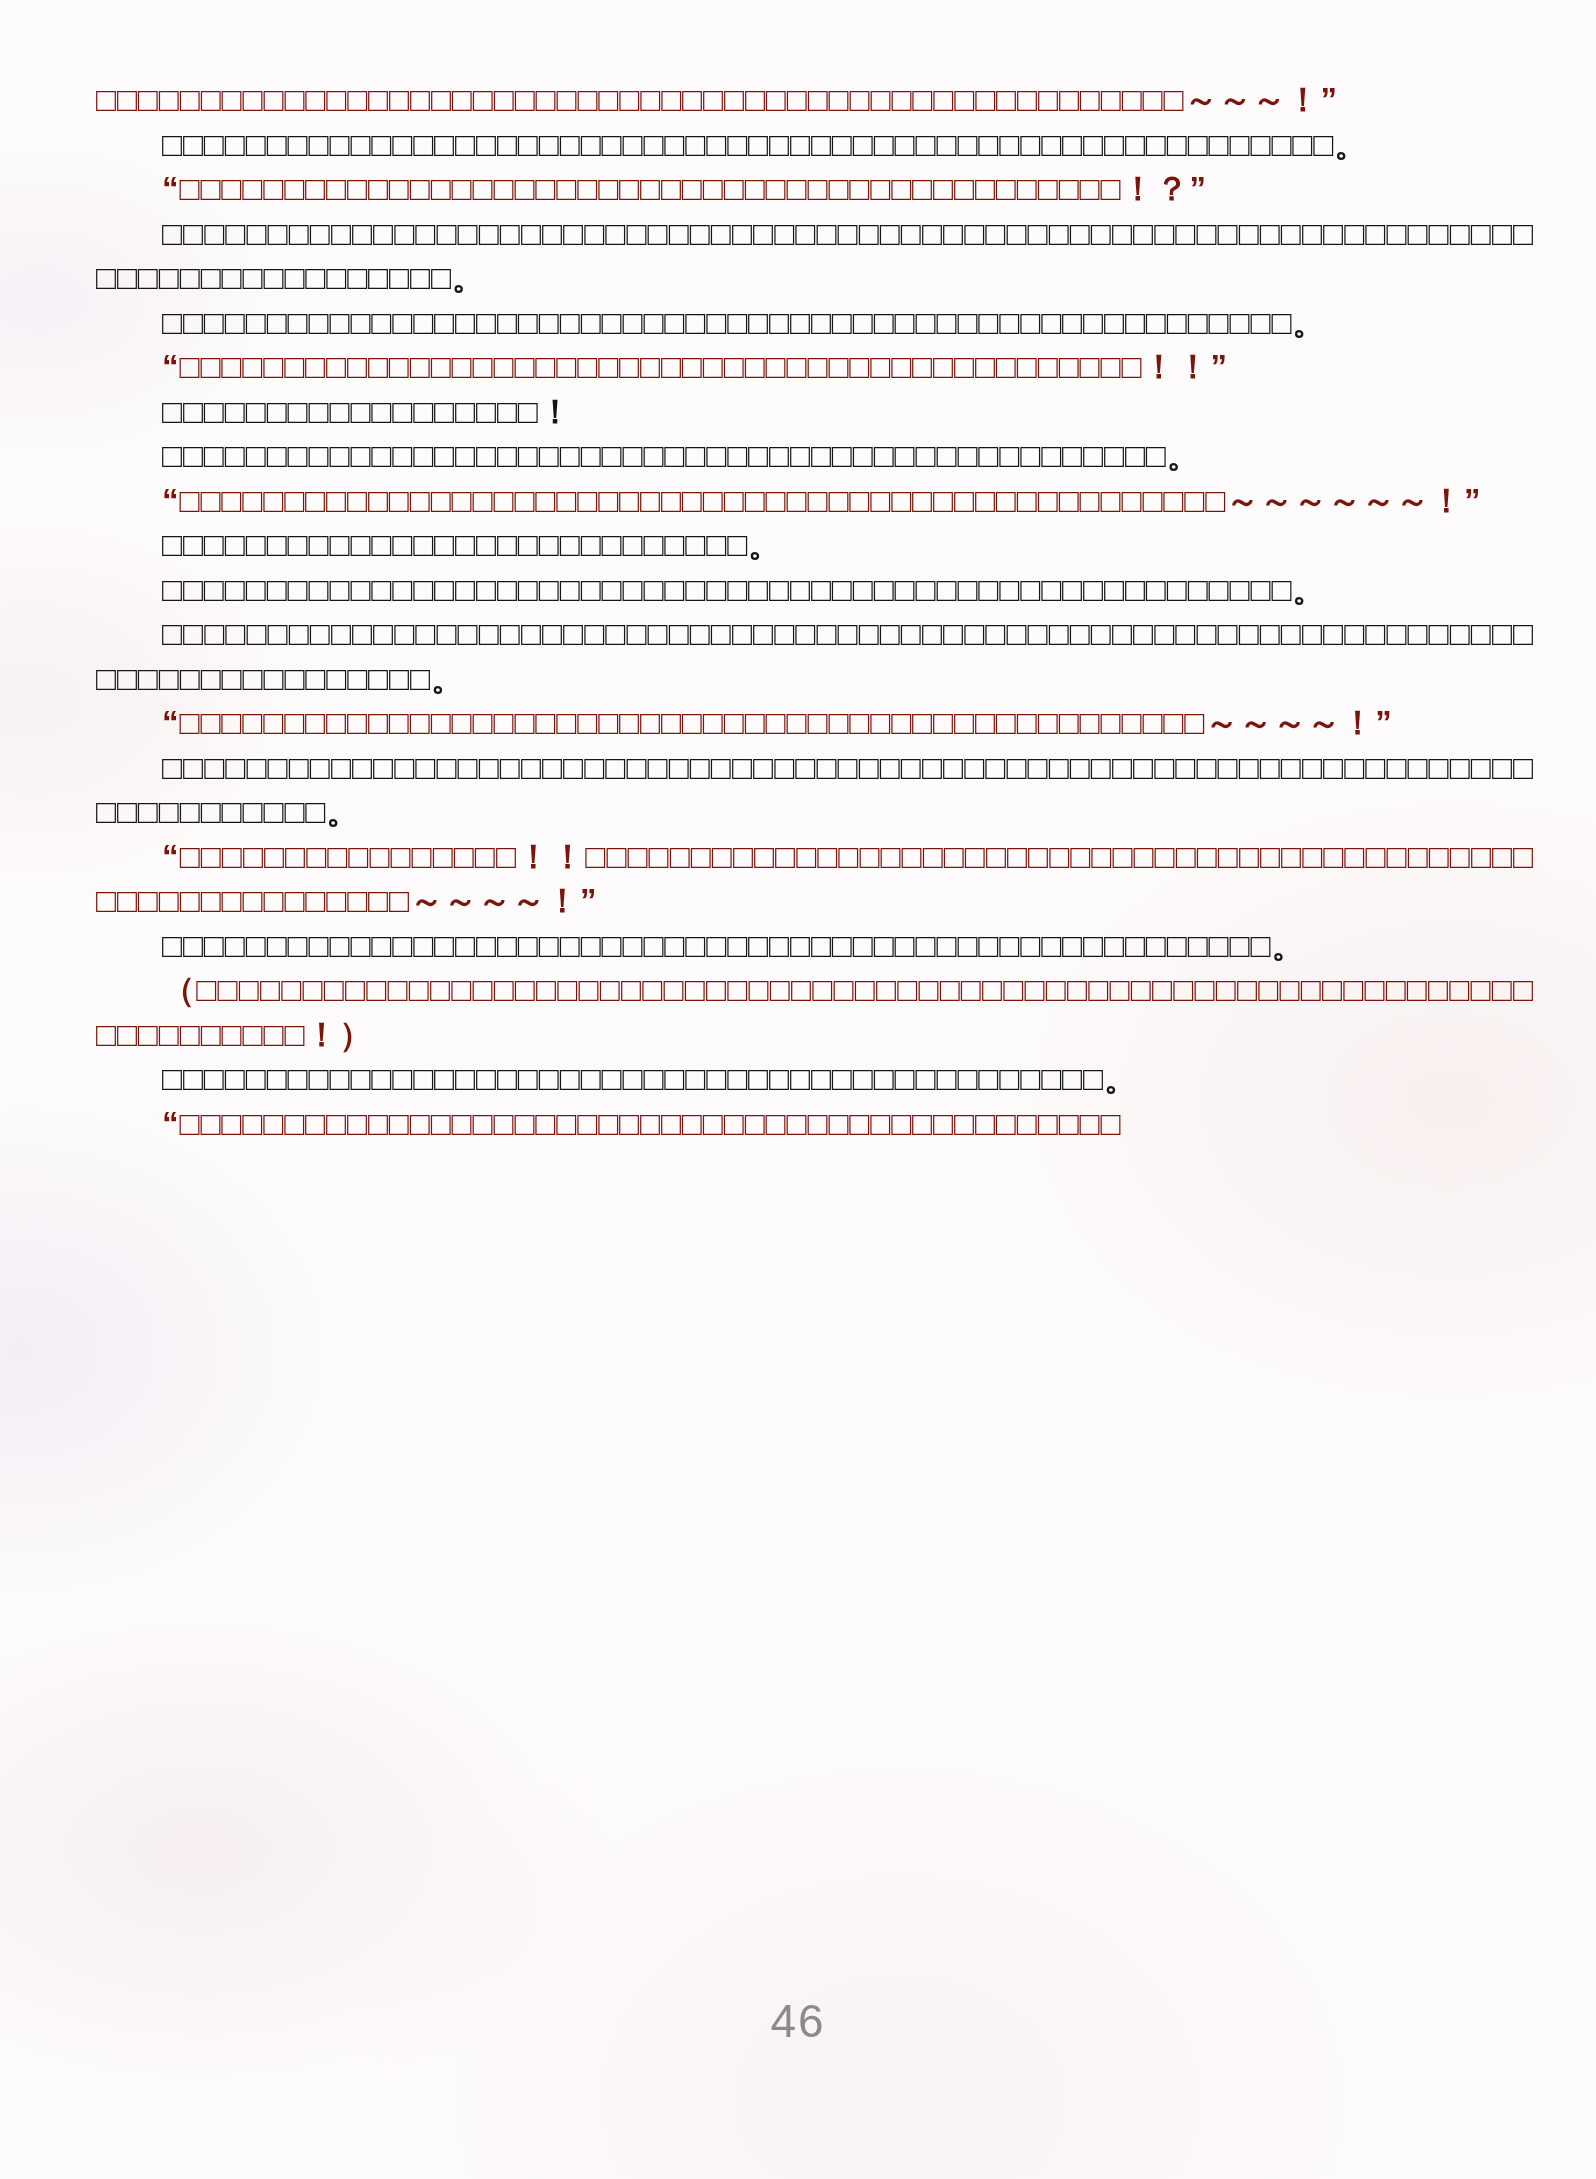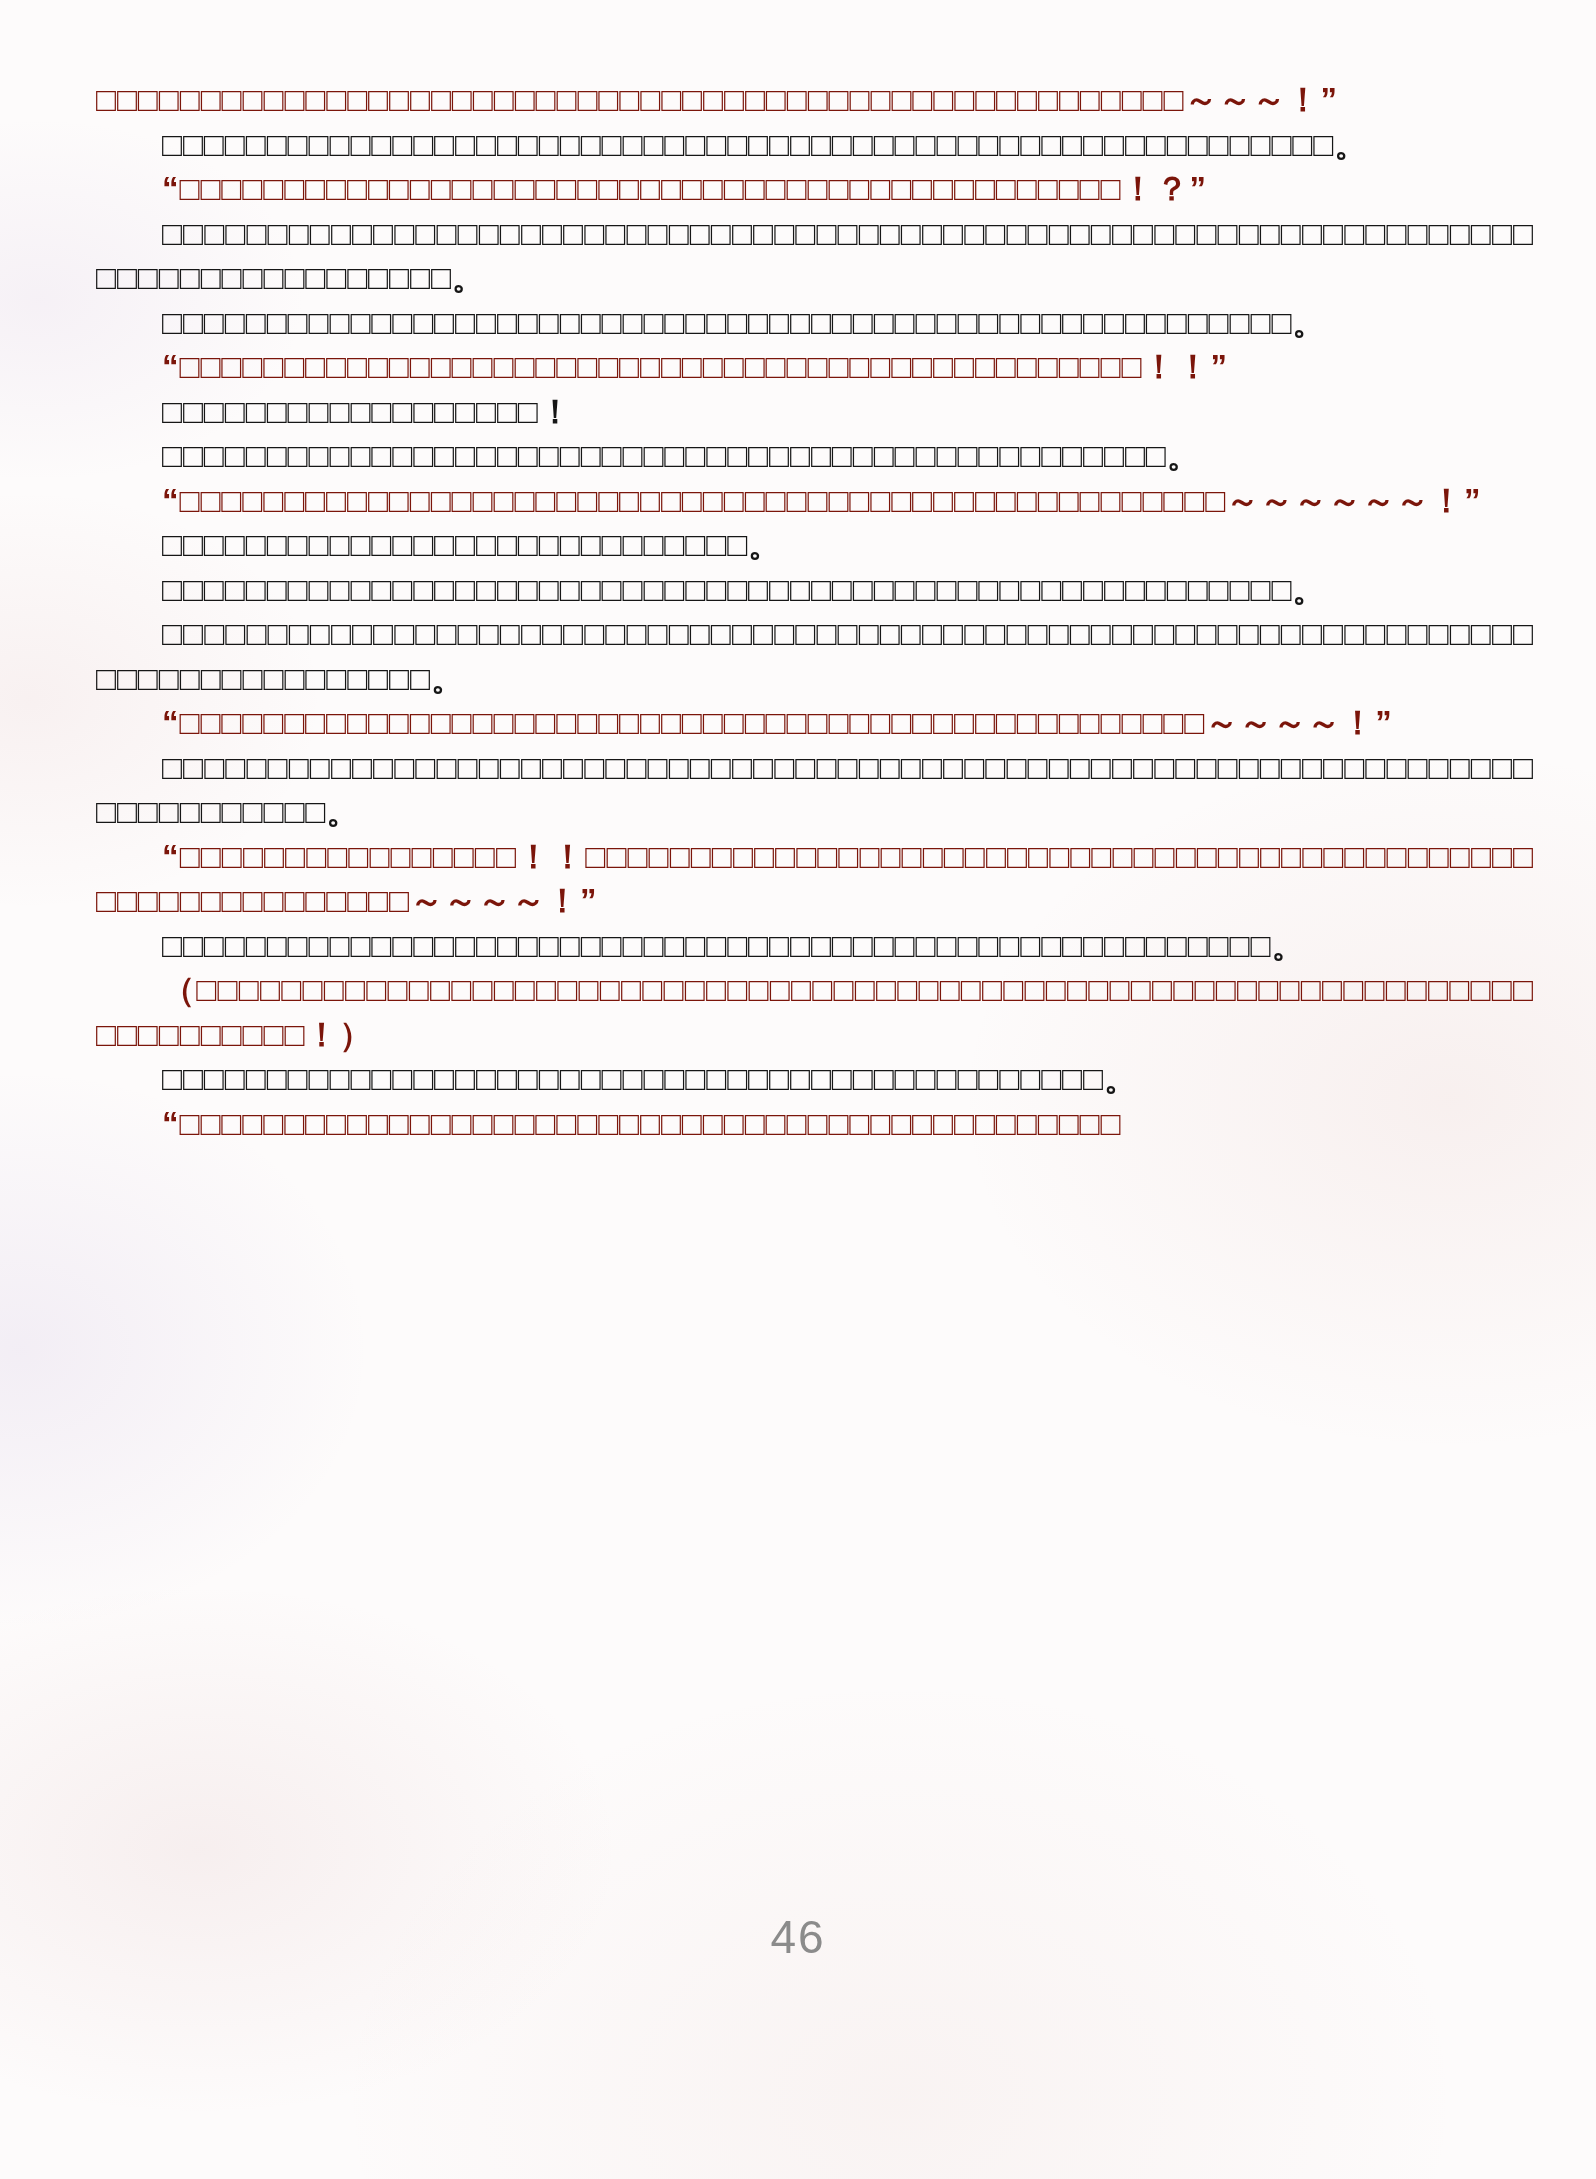--- a/index.html
+++ b/index.html
@@ -31,21 +31,21 @@
     text-align: justify;
     word-break: break-all;
   }
   .para { margin: 0; }
   .para.indent { text-indent: 2em; }
   .para.narration { color: #161616; font-weight: 600; }
   .para.dialogue  { color: #7b150a; font-weight: 600; }
   .page-number {
     position: absolute;
     left: 0; right: 0;
-    top: 1910px;
+    top: 1994px;
     text-align: center;
     font-size: 46px;
     color: #8b8b8b;
     letter-spacing: 2px;
   }
 </style>
 </head>
 <body>
 
 <div class="page-bg"></div>

